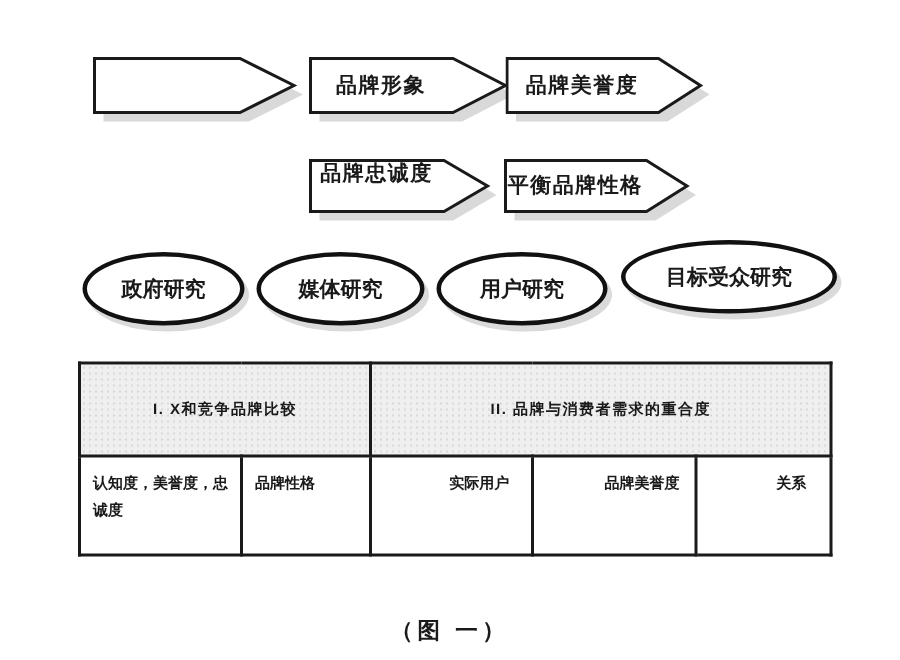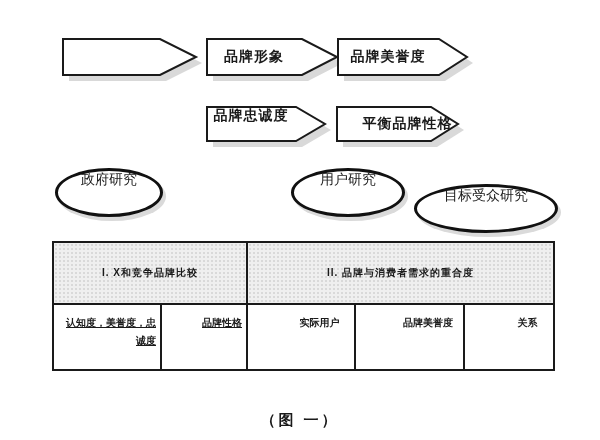--- a/index.html
+++ b/index.html
@@ -18,22 +18,22 @@
     display: flex; align-items: center; justify-content: center;
     font-size: 14px; font-weight: bold; white-space: nowrap;
     letter-spacing: 1px;
   }
   
   .ellipse {
     position: absolute;
     border: 3px solid #111111; border-radius: 50%;
     background: #ffffff;
     box-shadow: 3px 4px 0 #dadada;
-    display: flex; align-items: flex-start; justify-content: center;
-    font-size: 14px; font-weight: normal; white-space: nowrap;
+    display: flex; align-items: center; justify-content: center;
+    font-size: 14px; font-weight: bold; white-space: nowrap;
     box-sizing: border-box;
   }
   
   .cmp-table {
     position: absolute; left: 52px; top: 241px;
     border-collapse: collapse; table-layout: fixed;
     width: 501px;
   }
   .cmp-table td {
     border: 2px solid #1a1a1a;
@@ -49,21 +49,21 @@
     background-size: 4px 4px;
     letter-spacing: 1px;
   }
   .cmp-table td.body {
     height: 66px;
     vertical-align: top; padding-top: 9px;
     background: #ffffff;
     line-height: 1.8;
     padding-left: 38px;
   }
-  .cmp-table td.left-al  { text-align: right; padding-left: 8px; padding-right: 4px; text-decoration: underline; }
+  .cmp-table td.left-al  { text-align: left; padding-left: 8px; padding-right: 4px; }
   .cmp-table td.center-al{ text-align: center; }
   
   .caption {
     position: absolute; left: 0; top: 379px; width: 600px;
     text-align: center; font-size: 15px; font-weight: bold;
     letter-spacing: 3px;
     margin-top: 32px;
   }
 </style>
 </head>
@@ -100,30 +100,33 @@
       <polygon class="shape" points="1,1 90,1 119,18 90,35 1,35"></polygon>
     </svg>
     <span class="arrow-label" style="width:90px; height:20px;text-align:right;">品牌忠诚度</span>
   </div>
 
   <div class="arrow" style="left:336px; top:106px;">
     <svg width="131" height="46">
       <polygon class="shadow" points="7,7 101,7 128,24 101,41 7,41"></polygon>
       <polygon class="shape" points="1,1 95,1 122,18 95,35 1,35"></polygon>
     </svg>
-    <span class="arrow-label" style="width:95px; height:36px;padding-left:24px;">平衡品牌性格</span>
+    <span class="arrow-label" style="width:95px; height:36px;">平衡品牌性格</span>
   </div>
 
   <div class="ellipse" style="left:55px;  top:168px; width:108px; height:49px;">
     <span>政府研究</span>
   </div>
+  <div class="ellipse" style="left:171px; top:168px; width:112px; height:49px;">
+    <span>媒体研究</span>
+  </div>
   <div class="ellipse" style="left:291px; top:168px; width:114px; height:49px;">
     <span>用户研究</span>
   </div>
-  <div class="ellipse" style="left:414px; top:184px; width:144px; height:49px;">
+  <div class="ellipse" style="left:414px; top:160px; width:144px; height:49px;">
     <span>目标受众研究</span>
   </div>
 
   <table class="cmp-table">
     <colgroup>
       <col style="width:108px">
         <col style="width:86px">
         <col style="width:108px">
         <col style="width:109px">
         <col style="width:90px">

